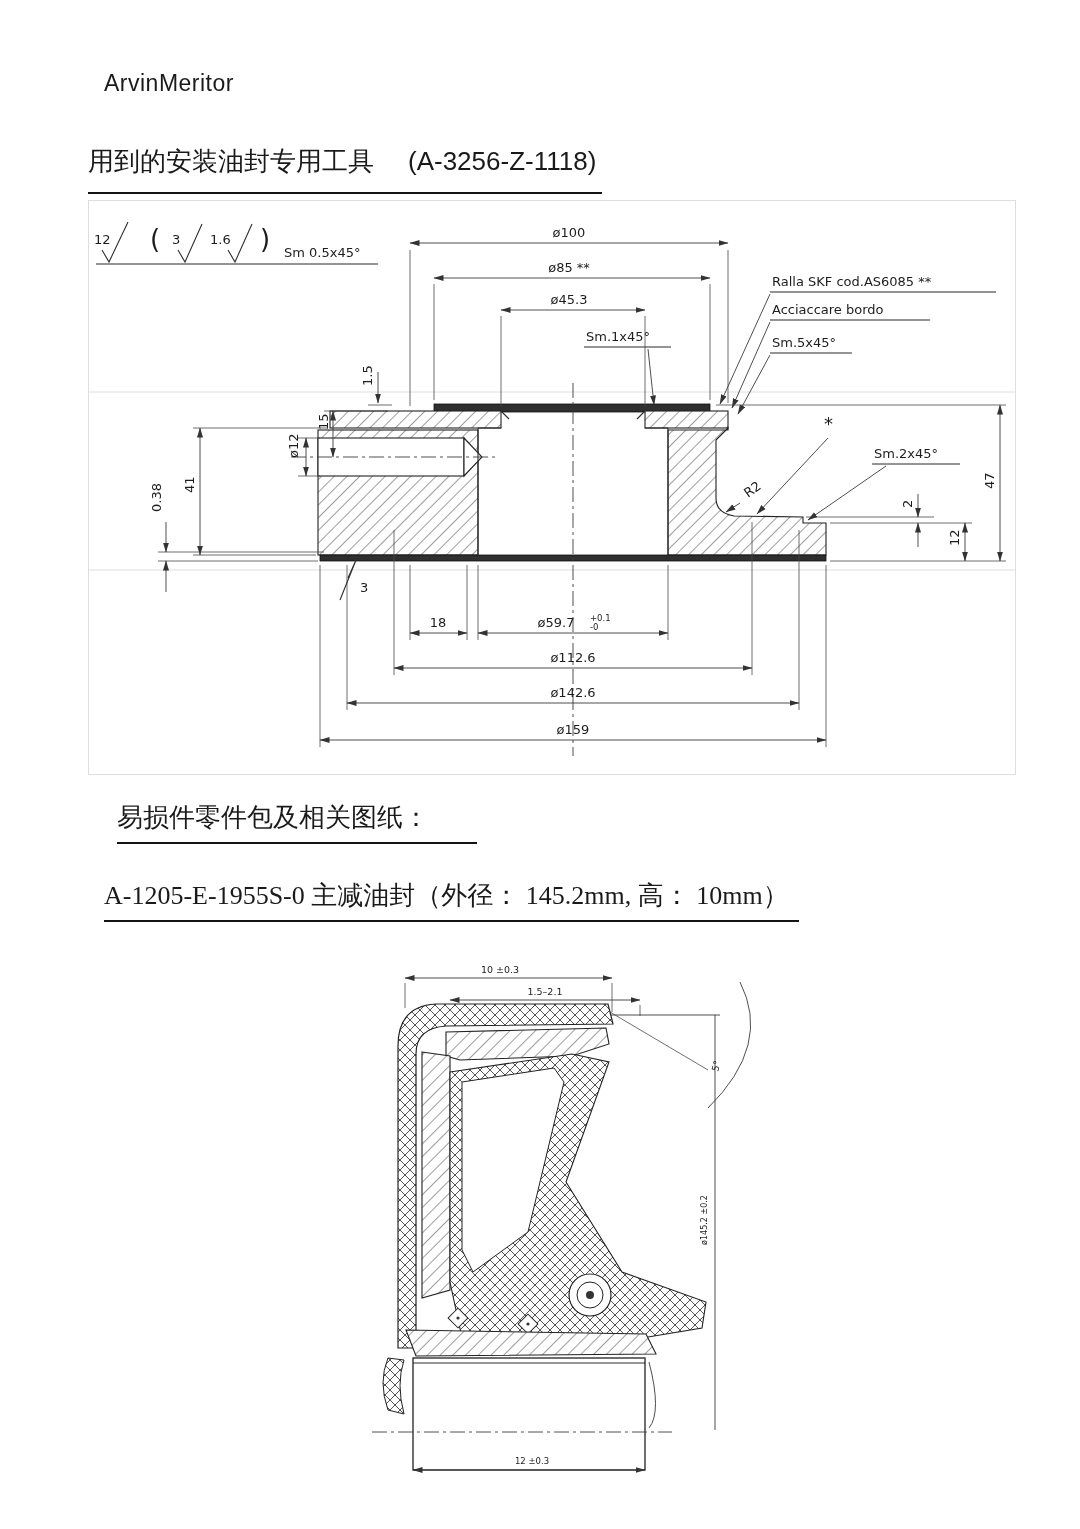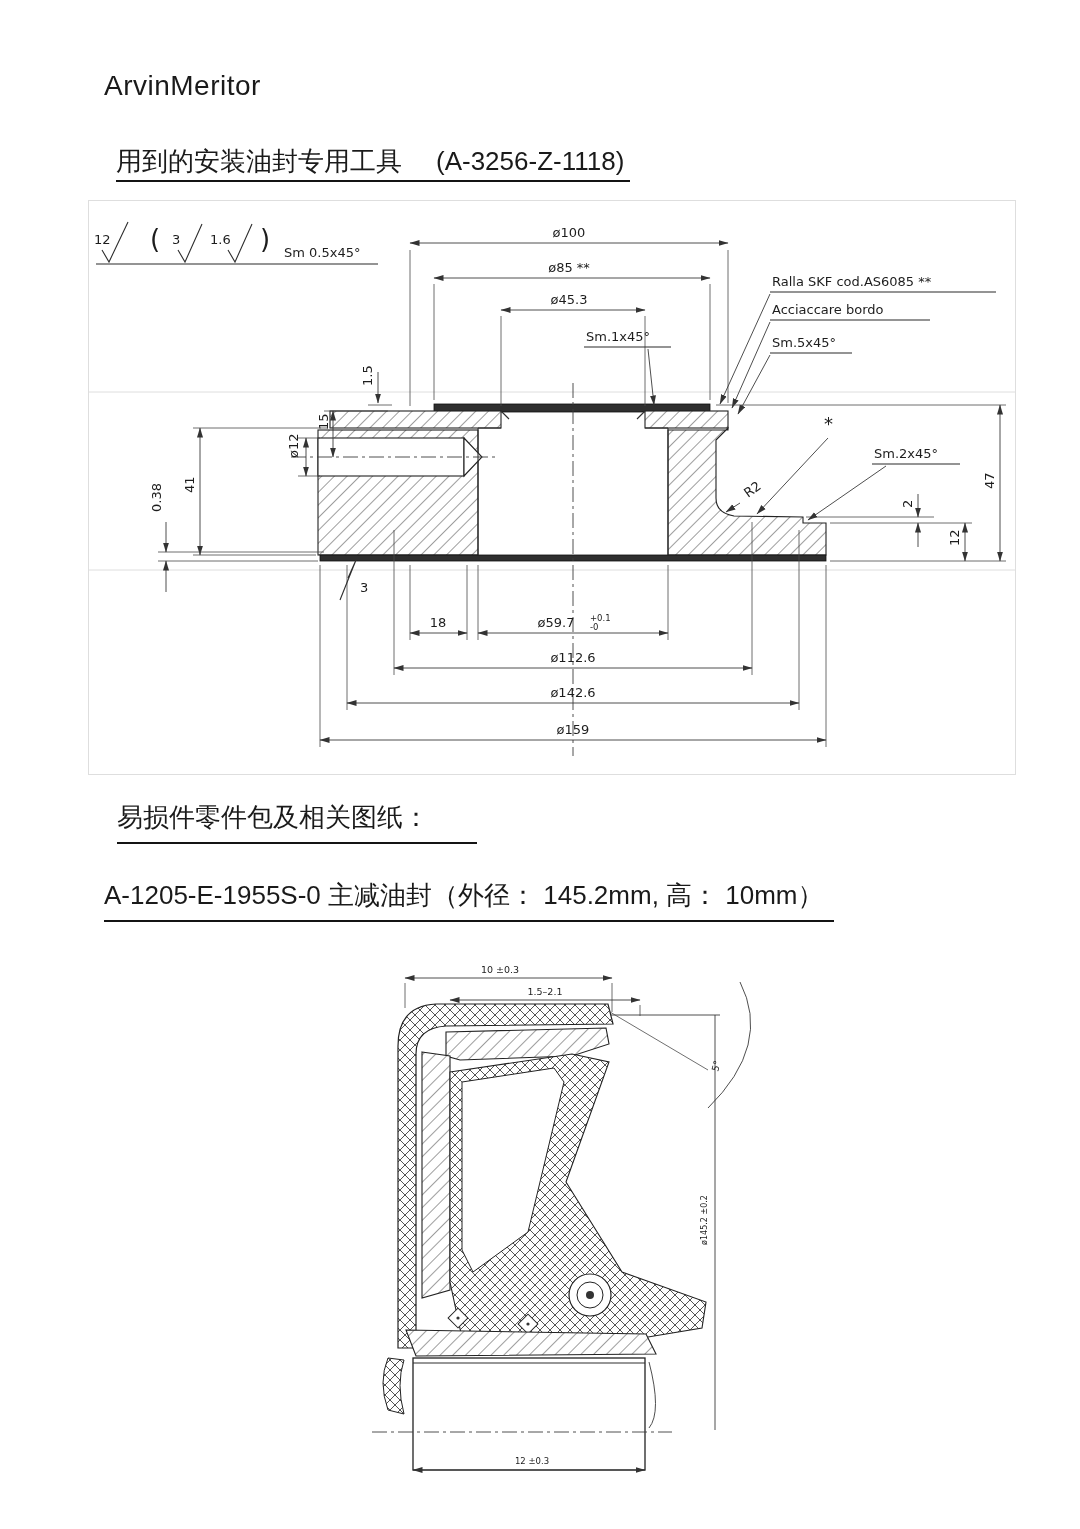--- a/index.html
+++ b/index.html
@@ -1,25 +1,25 @@
 <!DOCTYPE html>
 <html><head>
 <meta charset="utf-8">
 <style>
   html,body{margin:0;padding:0;}
   body{
     width:1080px;height:1529px;position:relative;background:#ffffff;
     font-family:"Liberation Sans",sans-serif;color:#1a1a1a;overflow:hidden;
   }
   .abs{position:absolute;}
-  .brand{left:104px;top:70px;font-size:28px;letter-spacing:.5px;}
-  .h1wrap{left:116px;top:144px;font-size:26px;border-bottom:2px solid #141414;padding:0 6px 1px 0;}
+  .brand{left:104px;top:70px;font-size:23px;letter-spacing:.5px;}
+  .h1wrap{left:88px;top:144px;font-size:26px;border-bottom:2px solid #141414;padding:0 6px 13px 0;}
   .h1gap{display:inline-block;width:34px;}
   .h2wrap{left:104px;top:800px;font-size:26px;border-bottom:2px solid #141414;padding:0 48px 7px 0;margin-left:13px;}
-  .h3wrap{left:104px;top:878px;font-size:26px;border-bottom:2px solid #141414;padding:0 10px 7px 0;}
+  .h3wrap{left:104px;top:878px;font-size:26px;border-bottom:2px solid #141414;padding:0 10px 7px 0;font-family:Liberation Serif, serif;}
   svg text{fill:#1d1d1d;font-family:"DejaVu Sans","Liberation Sans",sans-serif;}
   .dimtxt{font-size:13px;}
   .smalltxt{font-size:9.5px;}
   .ln{stroke:#2e2e2e;stroke-width:1.1;fill:none;}
   .dim{stroke:#3a3a3a;stroke-width:0.9;fill:none;}
   .ext{stroke:#4a4a4a;stroke-width:0.8;fill:none;}
   .cl{stroke:#3c3c3c;stroke-width:0.9;fill:none;stroke-dasharray:15 4 3 4;}
   .faint{stroke:#dedede;stroke-width:1;fill:none;}
   .und{stroke:#2a2a2a;stroke-width:1.1;}
 </style>

